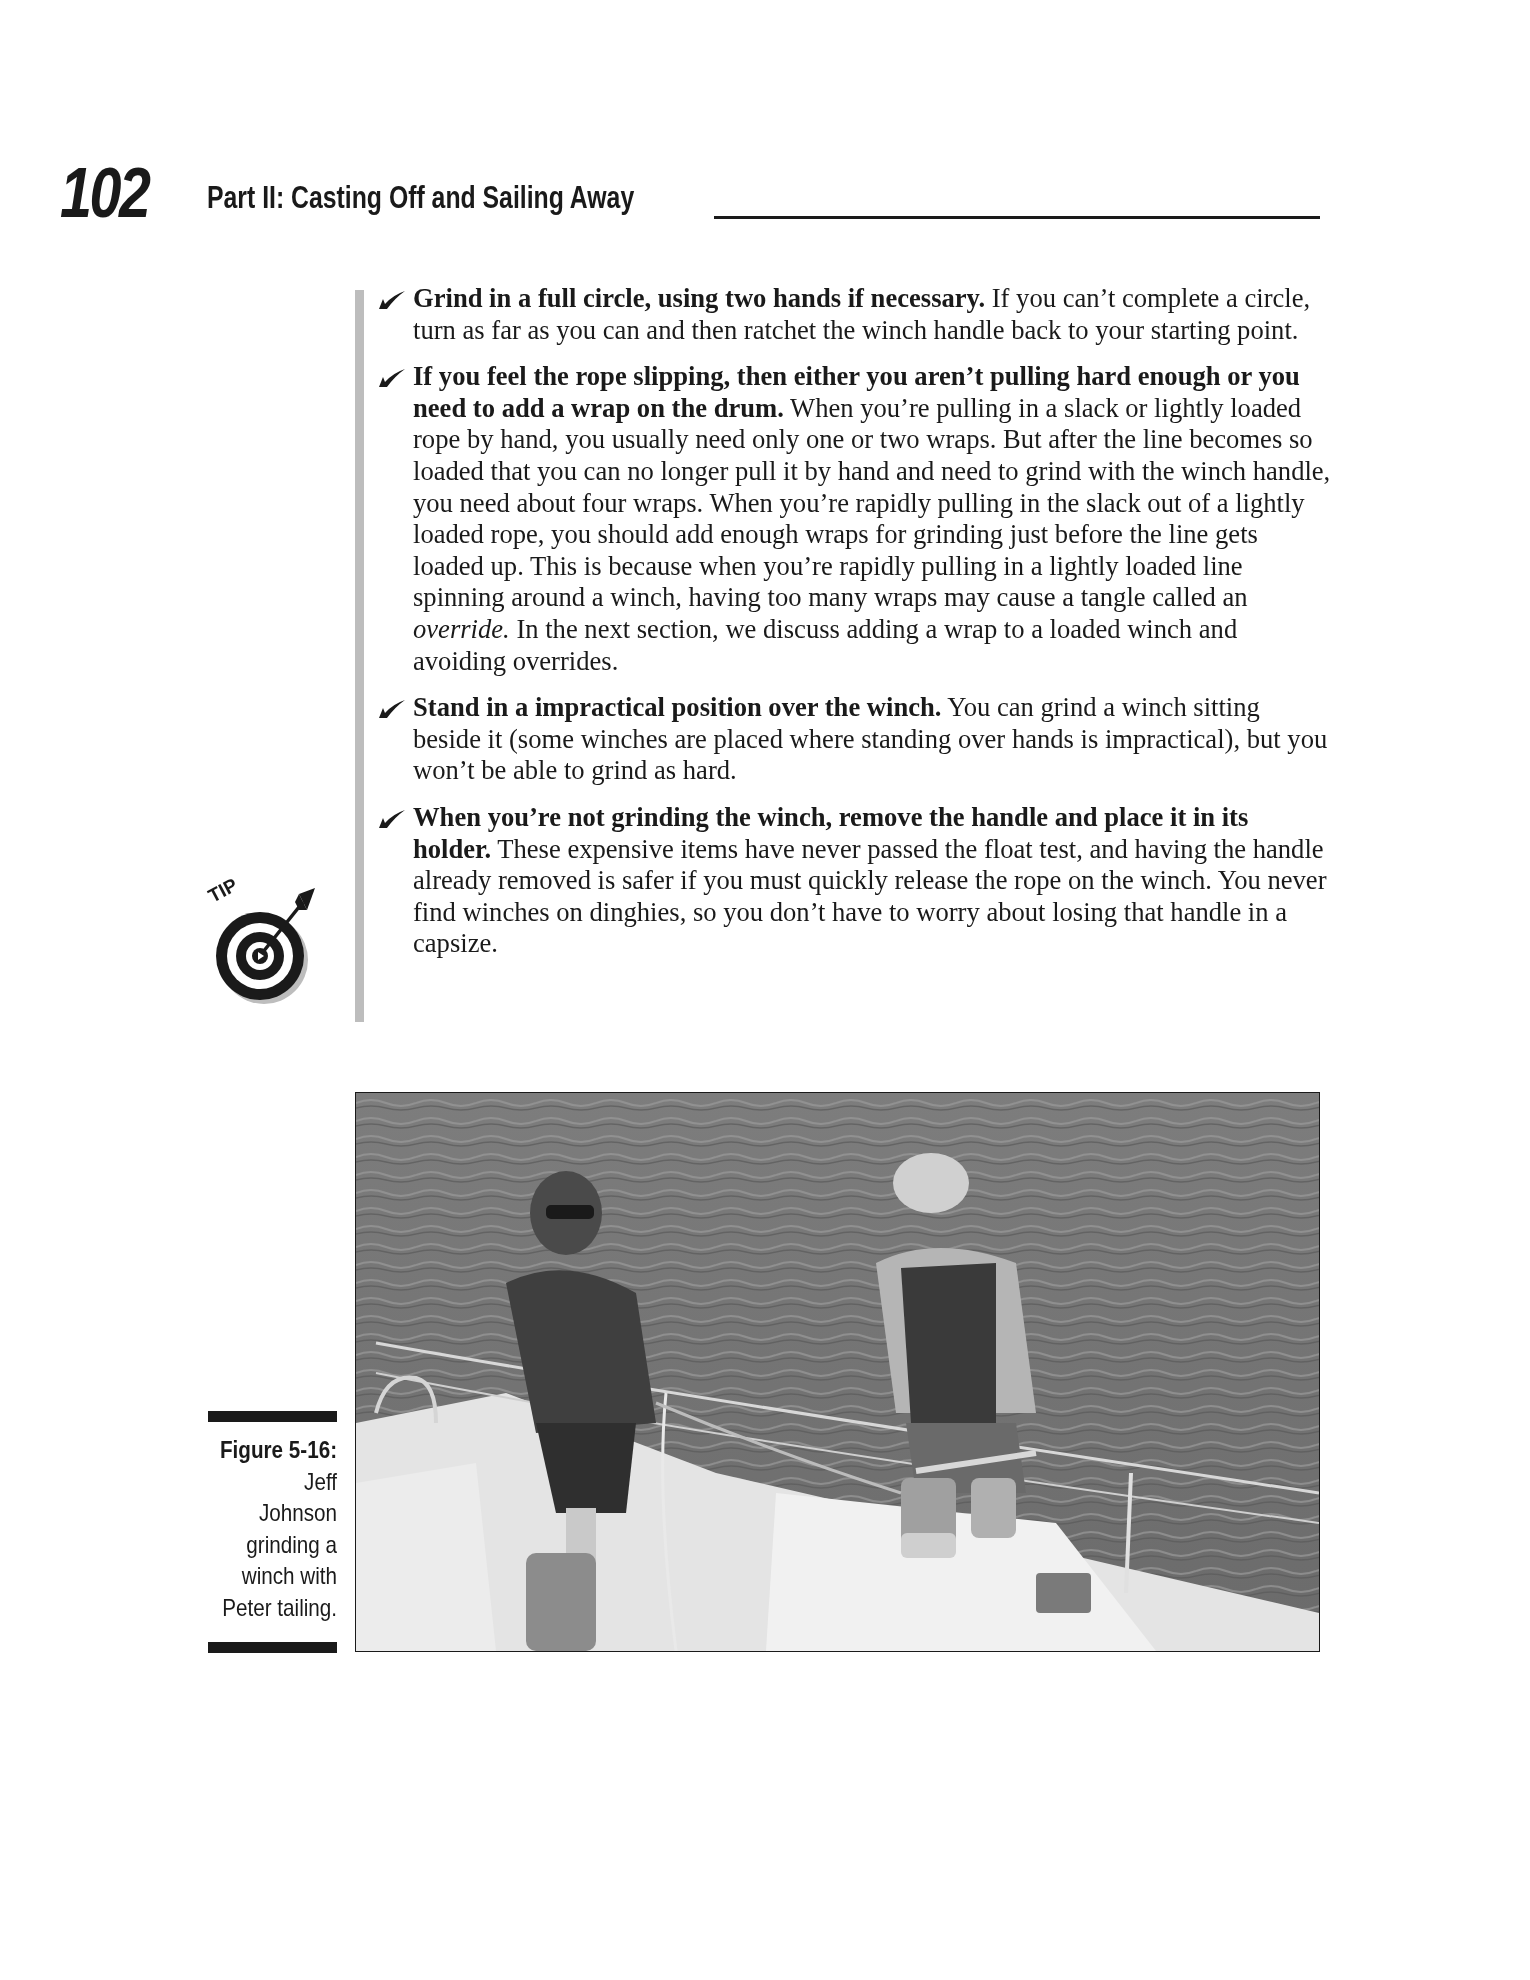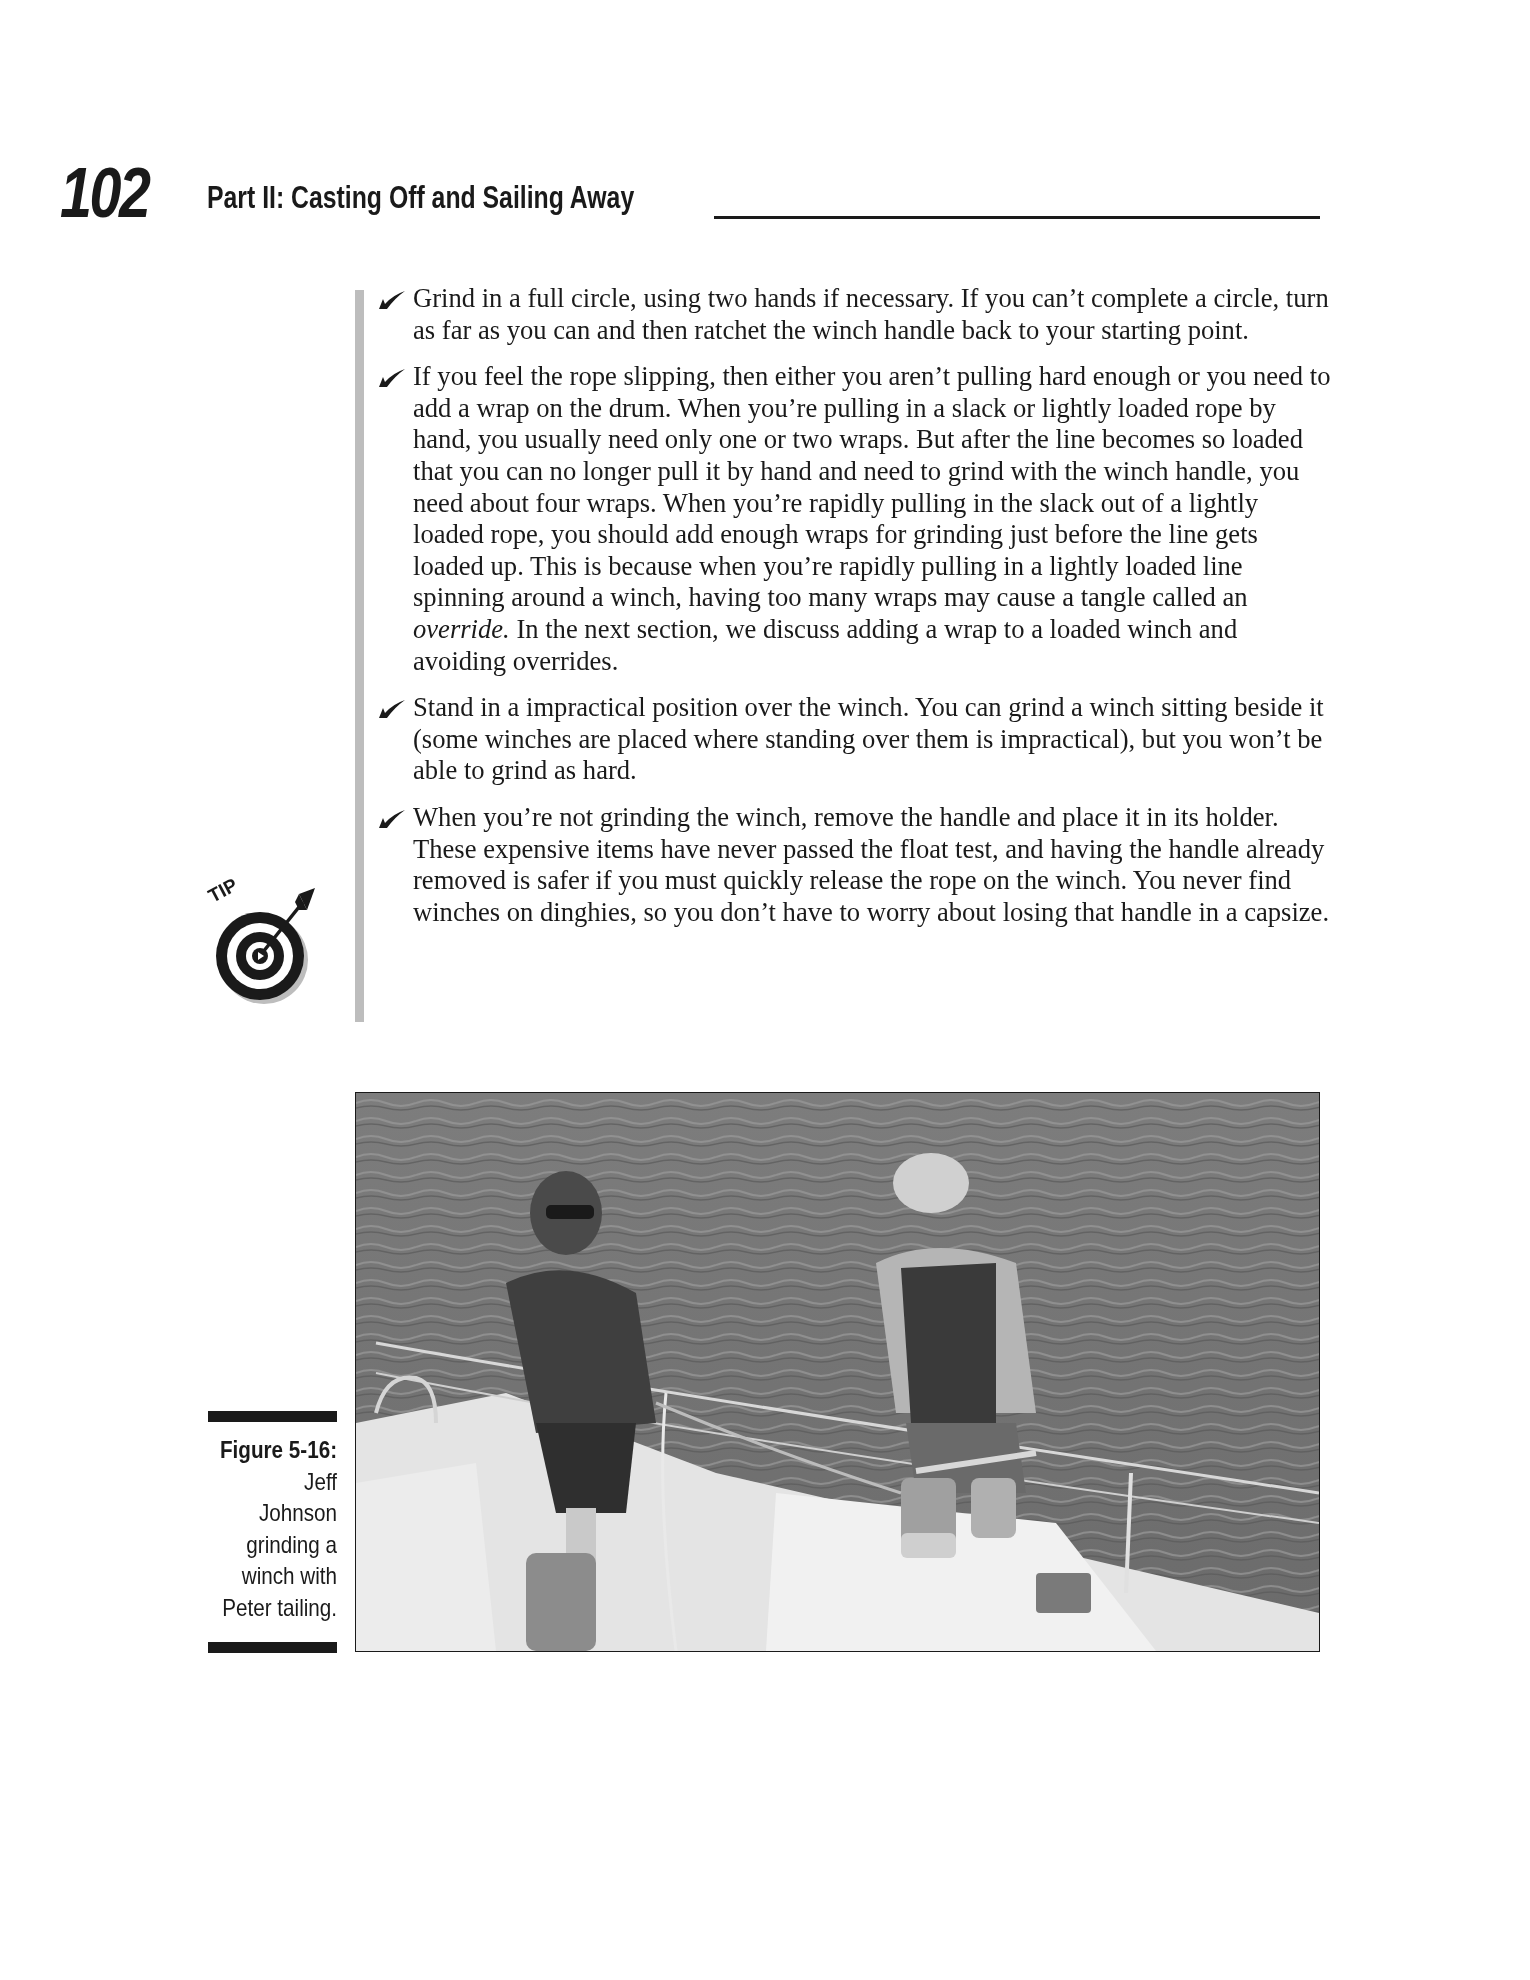--- a/index.html
+++ b/index.html
@@ -27,21 +27,21 @@
 
   .bullet-list {
     position: absolute; left: 377px; top: 283px; width: 955px;
     margin: 0; padding: 0; list-style: none;
     font-family: "Liberation Serif", serif; font-size: 26.6px; line-height: 31.6px; color: #1a1a1a;
   }
   .bullet-item { position: relative; padding-left: 36px; margin-bottom: 15px; }
   .bullet-item .check {
     position: absolute; left: 0; top: 6px; width: 30px; height: 22px;
   }
-  .bullet-item .lead { font-weight: normal; }
+  .bullet-item .lead { font-weight: bold; }
   .bullet-item .emph { font-style: italic; text-align: center; }
   .bullet-text { display: block; text-align: left; }
 
   .tip-icon { position: absolute; left: 203px; top: 866px; width: 120px; height: 140px; }
 
   .figure-rule { position: absolute; left: 208px; width: 129px; height: 11px; background: #1a1a1a; }
   .figure-rule.top { top: 1411px; }
   .figure-rule.bottom { top: 1642px; }
   .figure-caption {
     position: absolute; left: 190px; top: 1434px; width: 147px;
@@ -93,21 +93,21 @@
   <li class="bullet-item">
     <svg class="check" viewBox="0 0 30 22">
         <path d="M2 20 L6 10 L8 15 Q16 6 28 2 Q18 9 10 20 Z" fill="#1a1a1a"></path>
       </svg>
     <span class="bullet-text"><span class="lead">If you feel the rope slipping, then either you aren’t pulling hard enough or you need to add a wrap on the drum.</span><span> When you’re pulling in a slack or lightly loaded rope by hand, you usually need only one or two wraps. But after the line becomes so loaded that you can no longer pull it by hand and need to grind with the winch handle, you need about four wraps. When you’re rapidly pulling in the slack out of a lightly loaded rope, you should add enough wraps for grinding just before the line gets loaded up. This is because when you’re rapidly pulling in a lightly loaded line spinning around a winch, having too many wraps may cause a tangle called an </span><span class="emph">override.</span><span> In the next section, we discuss adding a wrap to a loaded winch and avoiding overrides.</span></span>
   </li>
   <li class="bullet-item">
     <svg class="check" viewBox="0 0 30 22">
         <path d="M2 20 L6 10 L8 15 Q16 6 28 2 Q18 9 10 20 Z" fill="#1a1a1a"></path>
       </svg>
-    <span class="bullet-text"><span class="lead">Stand in a impractical position over the winch.</span><span> You can grind a winch sitting beside it (some winches are placed where standing over them is impractical), but you won’t be able to grind as hard.</span></span>
+    <span class="bullet-text"><span class="lead">Stand in a impractical position over the winch.</span><span> You can grind a winch sitting beside it (some winches are placed where standing over hands is impractical), but you won’t be able to grind as hard.</span></span>
   </li>
   <li class="bullet-item">
     <svg class="check" viewBox="0 0 30 22">
         <path d="M2 20 L6 10 L8 15 Q16 6 28 2 Q18 9 10 20 Z" fill="#1a1a1a"></path>
       </svg>
     <span class="bullet-text"><span class="lead">When you’re not grinding the winch, remove the handle and place it in its holder.</span><span> These expensive items have never passed the float test, and having the handle already removed is safer if you must quickly release the rope on the winch. You never find winches on dinghies, so you don’t have to worry about losing that handle in a capsize.</span></span>
   </li>
 </ul>
 
 <div class="figure-rule top"></div>

